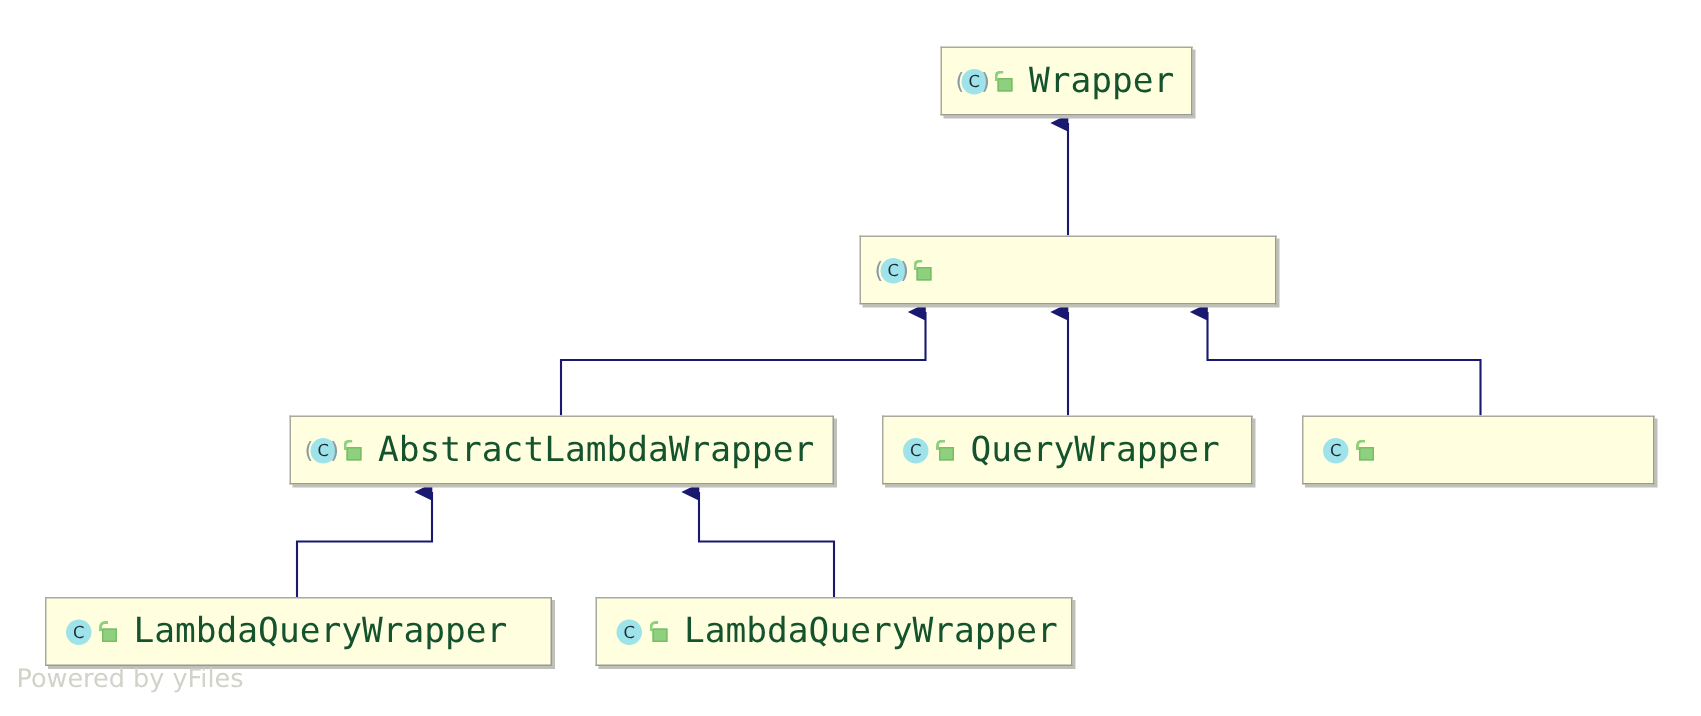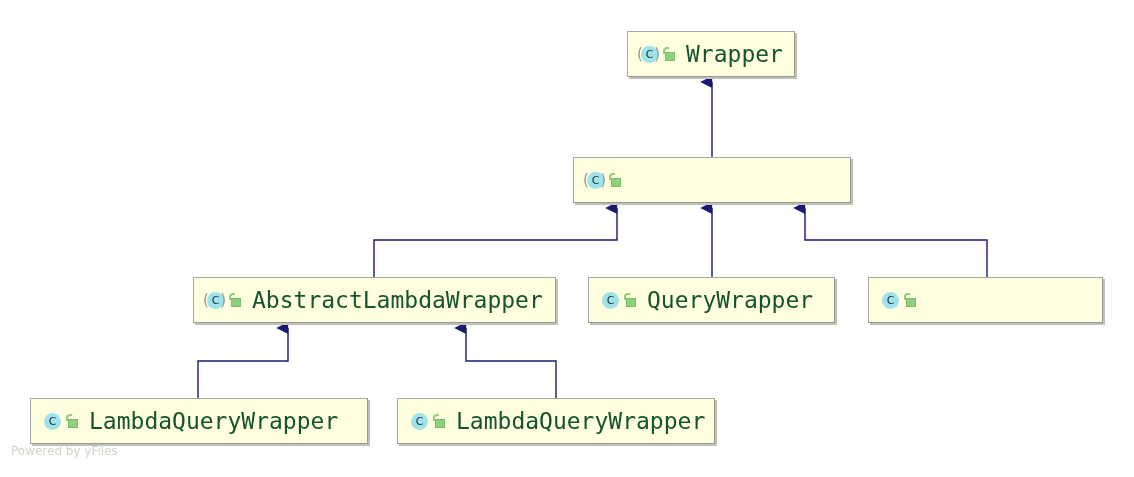--- a/index.html
+++ b/index.html
@@ -122,21 +122,21 @@
     color: #14532d;
     letter-spacing: 0px;
   }
 
   
   #watermark {
     position: absolute;
     left: 11px;
     top: 445px;
     font-family: "DejaVu Sans", "Liberation Sans", sans-serif;
-    font-size: 12px;
+    font-size: 17px;
     line-height: 1;
     color: #d2d2c8;
     user-select: none;
   }
 </style>
 </head>
 <body>
 
 <div id="canvas">
 

